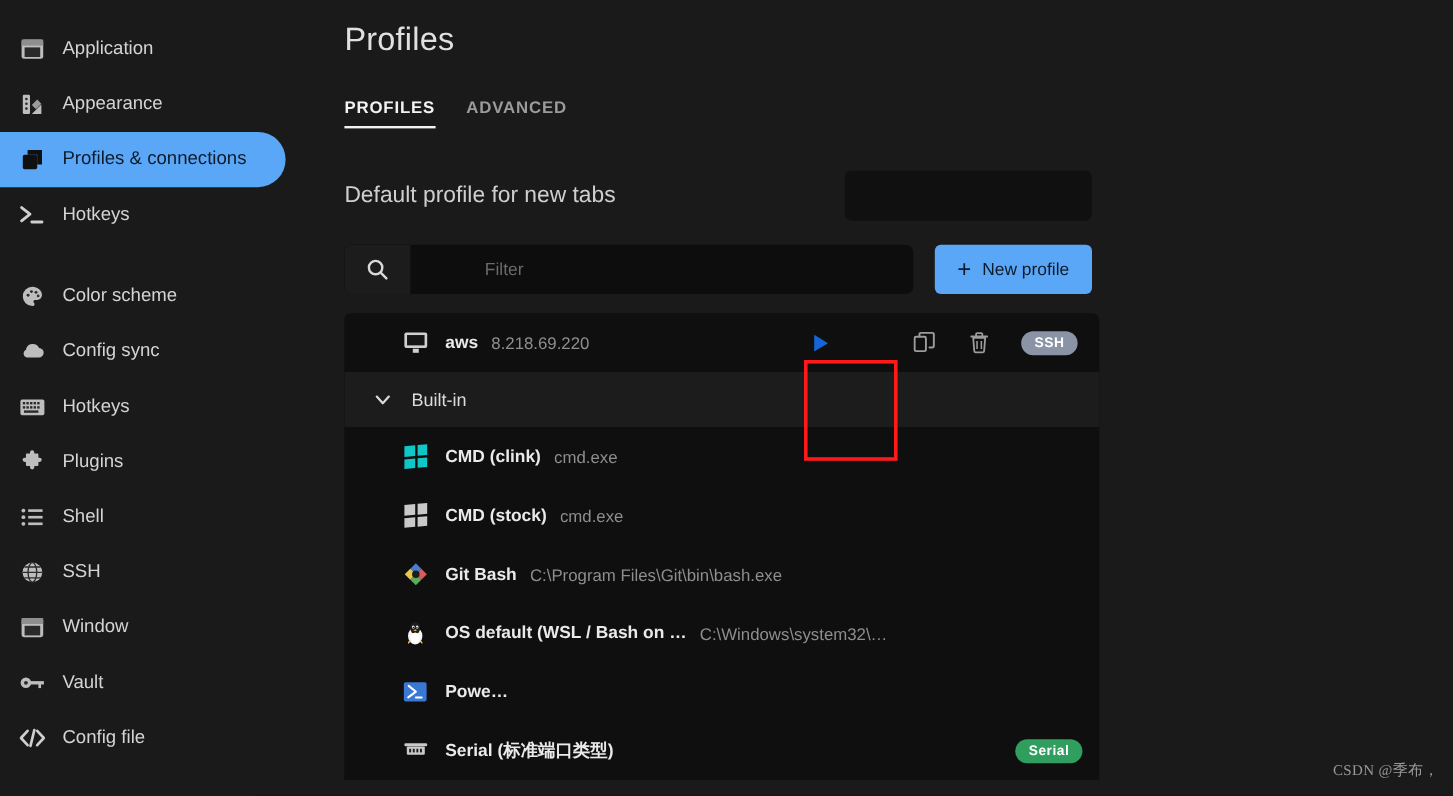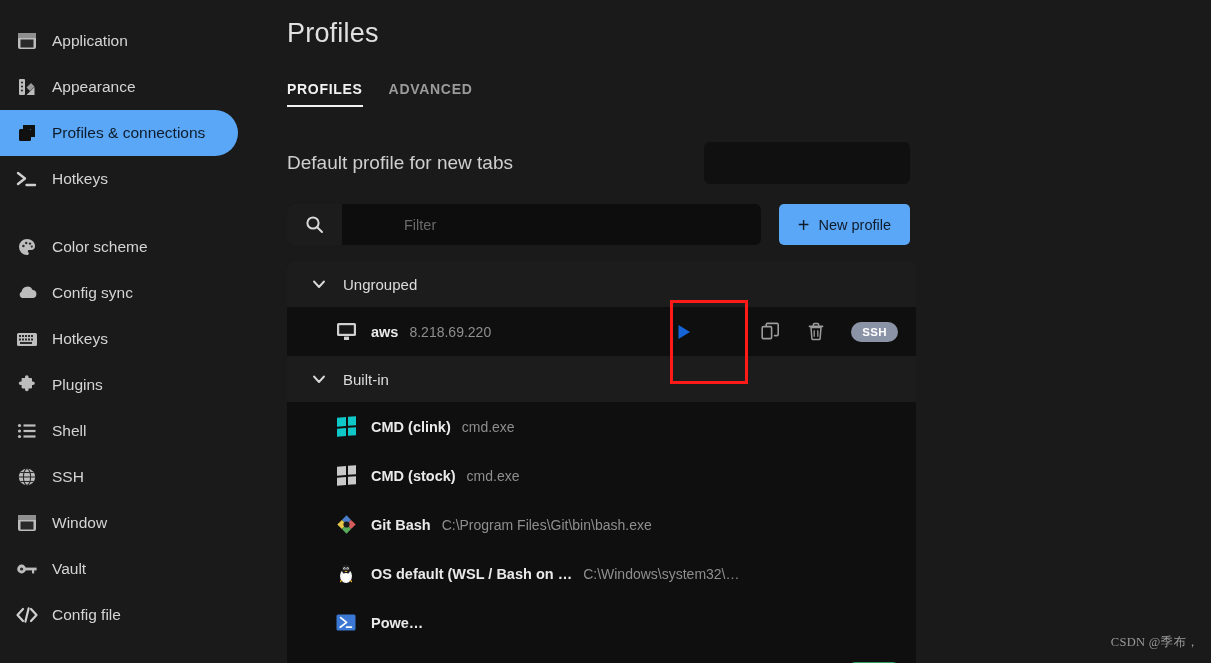--- a/index.html
+++ b/index.html
@@ -417,28 +417,20 @@
         <input class="search-input" type="text" placeholder="Filter" style="">
       </div>
       <button class="new-profile-btn">
         <span class="plus-glyph">+</span>
         <span>New profile</span>
       </button>
     </div>
 
     <div class="profile-list">
 
-      <div class="group-header">
-        <span class="chev">
-          <svg width="16" height="16" viewBox="0 0 16 16">
-              <path d="M3 5.5 L8 11 L13 5.5" stroke="#d8d8d8" stroke-width="1.9" fill="none" stroke-linecap="round" stroke-linejoin="round"></path>
-            </svg>
-        </span>
-        <span>Ungrouped</span>
-      </div>
 
       <div class="profile-row">
         <span class="row-icon">
           <svg width="21" height="19" viewBox="0 0 21 19">
               <rect x="1" y="1" width="19" height="13" rx="1.6" fill="#d0d0d0"></rect>
               <rect x="3.2" y="3.2" width="14.6" height="8.6" fill="#161616"></rect>
               <rect x="8" y="14.6" width="5" height="3.4" fill="#d0d0d0"></rect>
             </svg>
         </span>
         <span class="row-name">aws</span>

